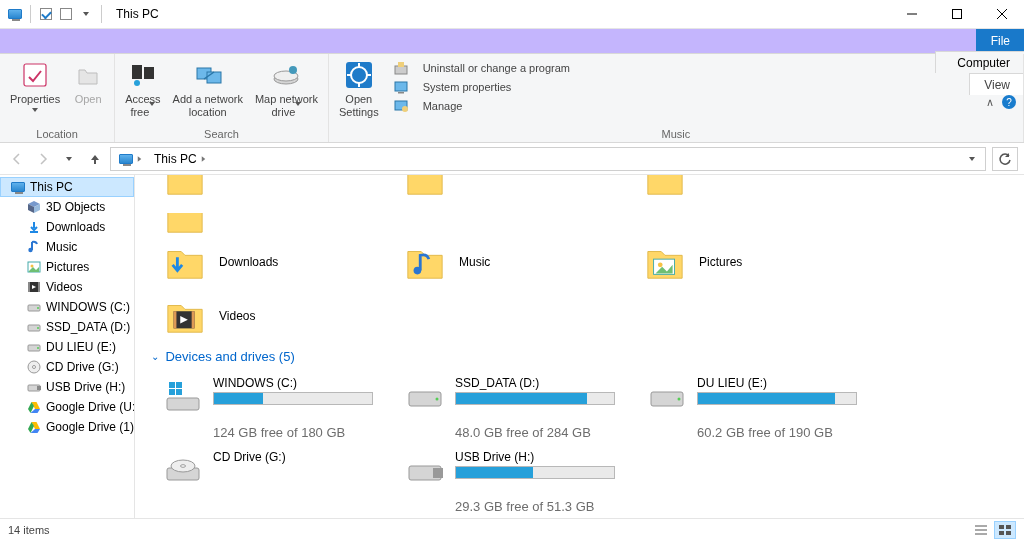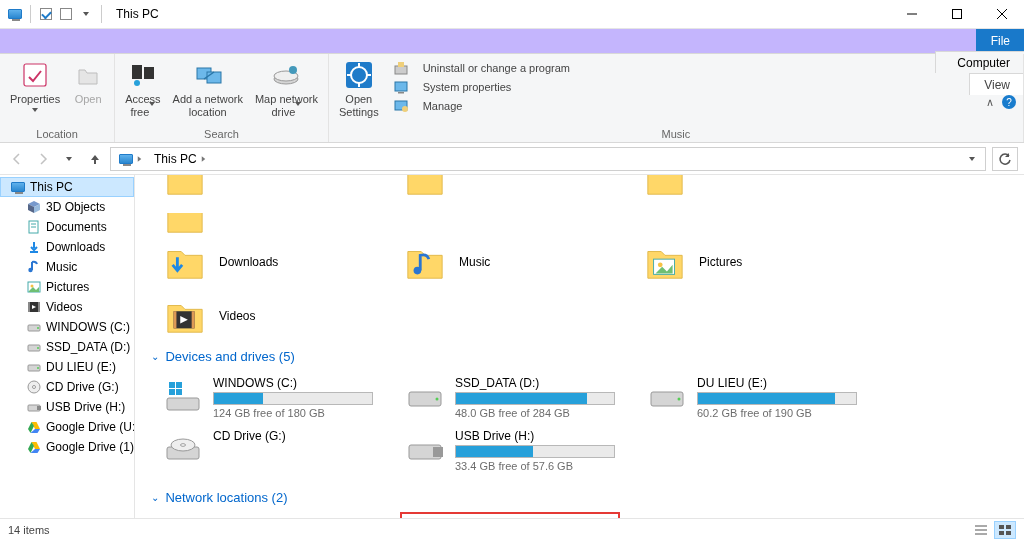--- a/index.html
+++ b/index.html
@@ -67,21 +67,21 @@
 .fcell.cut { height: 26px; overflow: hidden; }
 .bigicon { width: 44px; height: 42px; flex-shrink: 0; display: flex; align-items: center; justify-content: center; position: relative; }
 .folder-svg { width: 44px; height: 40px; }
 
 .drivegrid { display: flex; flex-wrap: wrap; padding: 6px 0 8px 28px; gap: 10px 32px; }
 .dcell { width: 210px; display: flex; align-items: flex-start; gap: 10px; }
 .dicon { width: 40px; height: 40px; flex-shrink: 0; display: flex; align-items: center; justify-content: center; }
 .dinfo { flex: 1; display: flex; flex-direction: column; gap: 2px; }
 .dbar { height: 13px; border: 1px solid #b8b8b8; background: #eaeaea; position: relative; }
 .dbar .fill { position: absolute; left: 0; top: 0; bottom: 0; background: #26a0da; }
-.dfree { color: #6d6d6d; font-size: 11px; }
+.dfree { color: #6d6d6d; font-size: 13px; margin-top: 18px; }
 .highlight { outline: 2px solid #e53935; outline-offset: 3px; }
 
 
 .status { height: 22px; border-top: 1px solid #e5e5e5; display: flex; align-items: center; font-size: 11px; padding: 0 8px; color: #444; }
 .status .views { margin-left: auto; display: flex; gap: 2px; }
 .status .vbtn { width: 22px; height: 18px; border: 1px solid transparent; display: flex; align-items: center; justify-content: center; cursor: pointer; }
 .status .vbtn.active { background: #cce8ff; border-color: #99d1ff; }
 
 
 .monitor { width: 14px; height: 10px; border: 1.5px solid #1f7bc9; border-radius: 1px; background: linear-gradient(#5fb1ec,#2a87d0); position: relative; }
@@ -313,30 +313,20 @@
             <path d="M8 2 L14 5 L8 8 L2 5 Z" fill="#79c"></path>
             <path d="M2 5 L8 8 V14 L2 11 Z" fill="#568"></path>
             <path d="M14 5 L8 8 V14 L14 11 Z" fill="#9bd"></path>
           </svg>
         </span>
         <span>3D Objects</span>
       </div>
       <div class="snode child">
         <span class="sicon">
           <svg width="16" height="16">
-            <rect x="3" y="2" width="9" height="12" fill="#fff" stroke="#4aa"></rect>
-            <line x1="5" y1="5" x2="10" y2="5" stroke="#4aa"></line>
-            <line x1="5" y1="8" x2="10" y2="8" stroke="#4aa"></line>
-          </svg>
-        </span>
-        <span>Documents</span>
-      </div>
-      <div class="snode child">
-        <span class="sicon">
-          <svg width="16" height="16">
             <path d="M8 3 V9 M5 8 L8 11 L11 8" fill="none" stroke="#1e88e5" stroke-width="2"></path>
             <line x1="4" y1="13" x2="12" y2="13" stroke="#1e88e5" stroke-width="2"></line>
           </svg>
         </span>
         <span>Downloads</span>
       </div>
       <div class="snode child">
         <span class="sicon">
           <svg width="16" height="16">
             <path d="M6 3 V11" stroke="#2a76d2" stroke-width="2"></path>
@@ -586,21 +576,21 @@
             <svg width="40" height="40">
               <rect x="4" y="16" width="32" height="14" rx="2" fill="#d5d5d5" stroke="#999"></rect>
               <rect x="28" y="18" width="10" height="10" fill="#999"></rect>
             </svg>
           </div>
     <div class="dinfo">
       <div>USB Drive (H:)</div>
       <div class="dbar">
               <div class="fill" style="width:49%"></div>
             </div>
-            <div class="dfree">33.4 GB free of 57.6 GB</div>
+            <div class="dfree">29.3 GB free of 51.3 GB</div>
     </div>
   </div>
       </div>
 
     <div class="sectionhead">
       <span class="chev">⌄</span>
       <span>Network locations (2)</span>
     </div>
     <div class="drivegrid" id="netloc">
         <div class="dcell ">

